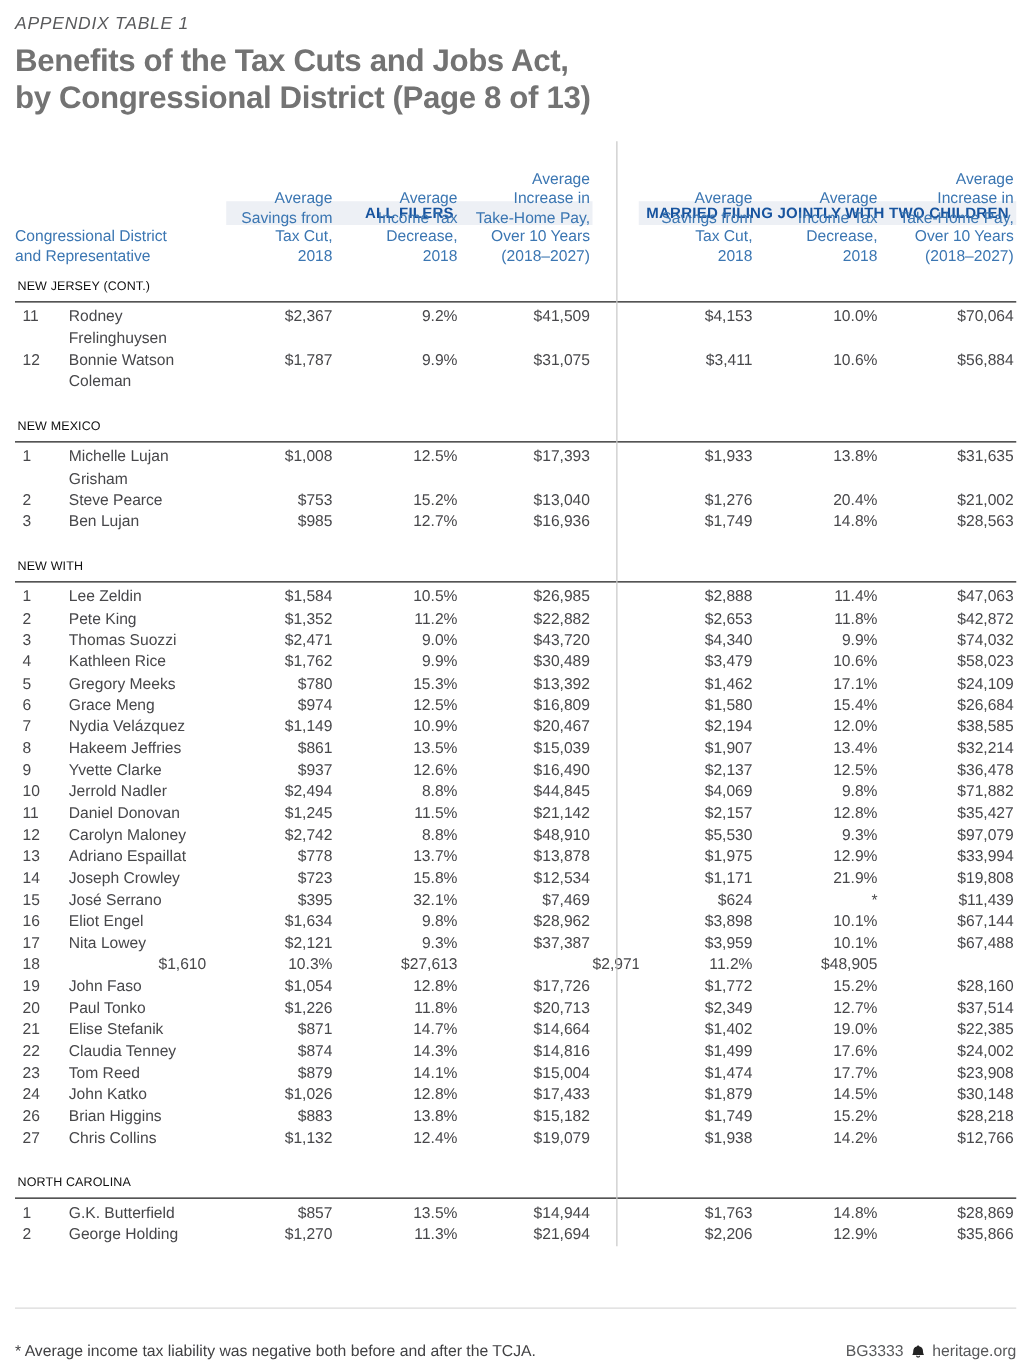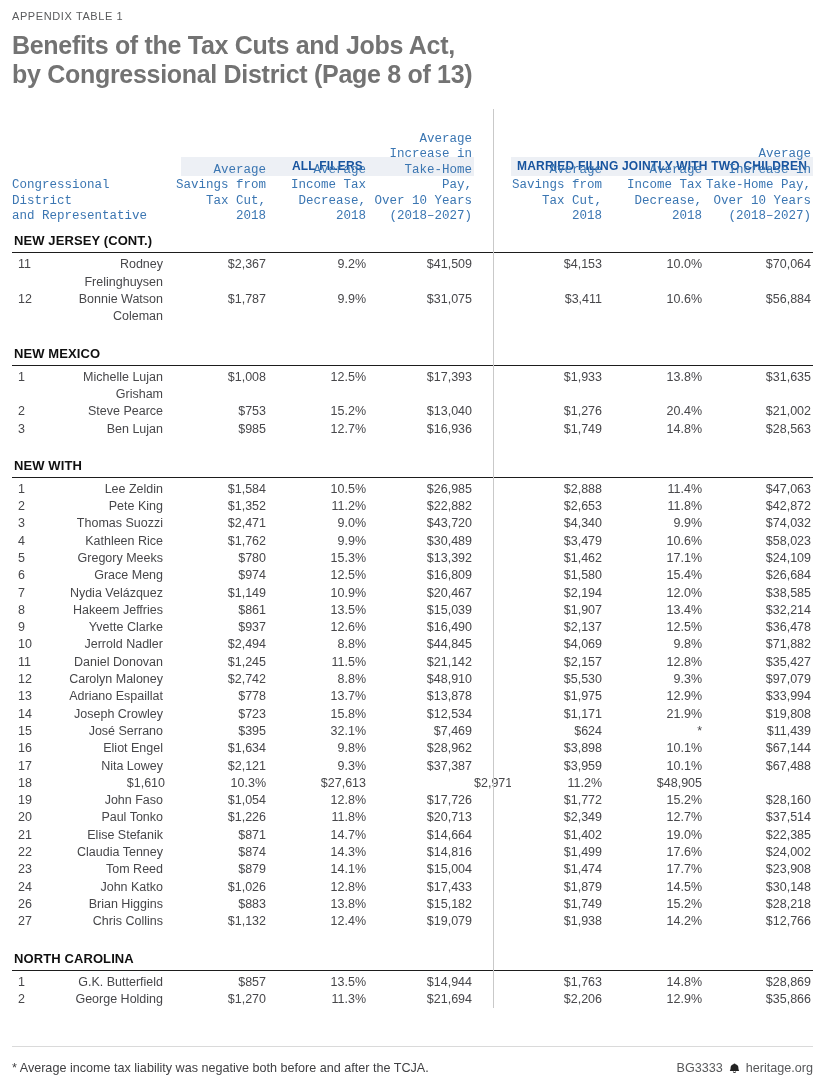--- a/index.html
+++ b/index.html
@@ -1,39 +1,39 @@
 <!DOCTYPE html>
 <html><head>
 <meta charset="utf-8">
 <style>
   html,body{margin:0;padding:0;background:#ffffff;}
   body{width:825px;height:1088px;overflow:hidden;font-family:"Liberation Sans",sans-serif;color:#454547;}
   .page{position:relative;width:825px;height:1088px;box-sizing:border-box;padding:10px 12px 0 12px;}
-  .kicker{font-size:11px;letter-spacing:.6px;color:#595a5c;}
+  .kicker{font-size:14px;letter-spacing:.6px;color:#595a5c;font-style:italic;}
   .title{margin:9px 0 0 0;font-size:25px;line-height:29px;font-weight:bold;color:#737373;letter-spacing:-.3px;}
   .table-wrap{position:relative;margin-top:20px;}
   .v-divider{position:absolute;left:481px;top:0;bottom:0;width:1px;background:#c9c9c9;}
   .grid-row{display:grid;grid-template-columns:43px 112px 101px 100px 106px 37px 93px 100px 109px;}
   .band-row{height:19px;}
   .band{background:#edf0f5;color:#17539e;font-weight:bold;font-size:12px;line-height:19px;text-align:center;letter-spacing:.2px;margin-top:48px;}
   .band1{grid-column:3/6;margin-left:14px;}
   .band2{grid-column:7/10;}
   .col-headers{margin-top:4px;padding-bottom:7px;align-items:end;}
-  .ch{color:#3b76b2;font-size:12.5px;line-height:15.4px;text-align:right;white-space:pre-line;padding-right:2px;font-family:Liberation Mono, monospace;}
+  .ch{color:#3b76b2;font-size:12.5px;line-height:15.4px;text-align:right;white-space:pre-line;padding-right:2px;}
   .ch.name-h{grid-column:1/3;text-align:left;padding-right:0;}
   .section{margin-top:18px;}
   .section:first-of-type{margin-top:0;}
   .section-header{border-bottom:1px solid #1d1d1d;margin-bottom:3px;}
-  .state-name{grid-column:1/-1;font-weight:bold;font-size:13px;line-height:15px;color:#101010;padding:2px 0 4px 2px;letter-spacing:.1px;}
+  .state-name{grid-column:1/-1;font-weight:normal;font-size:10px;line-height:15px;color:#101010;padding:2px 0 4px 2px;letter-spacing:.1px;}
   .data-row{align-items:start;font-size:12.5px;line-height:17.3px;color:#47474a;}
   .cell{overflow:hidden;}
   .cell.num{padding-left:6px;}
-  .cell.name{padding-right:4px;text-align:right;}
+  .cell.name{padding-right:4px;}
   .cell.val{text-align:right;padding-right:2px;}
-  .footer{position:absolute;left:12px;right:12px;top:1046px;border-top:1px solid #dadada;padding-top:14px;display:flex;justify-content:space-between;align-items:center;}
+  .footer{position:absolute;left:12px;right:12px;top:1046px;border-top:1px solid #dadada;padding-top:27px;display:flex;justify-content:space-between;align-items:center;}
   .footnote{font-size:12.6px;color:#414143;}
   .credit{display:flex;align-items:center;gap:5px;font-size:12.6px;color:#57585a;}
   .credit svg{display:block;}
 </style>
 </head>
 <body>
 
 <div class="page">
 
   <div class="kicker">APPENDIX TABLE 1</div>

